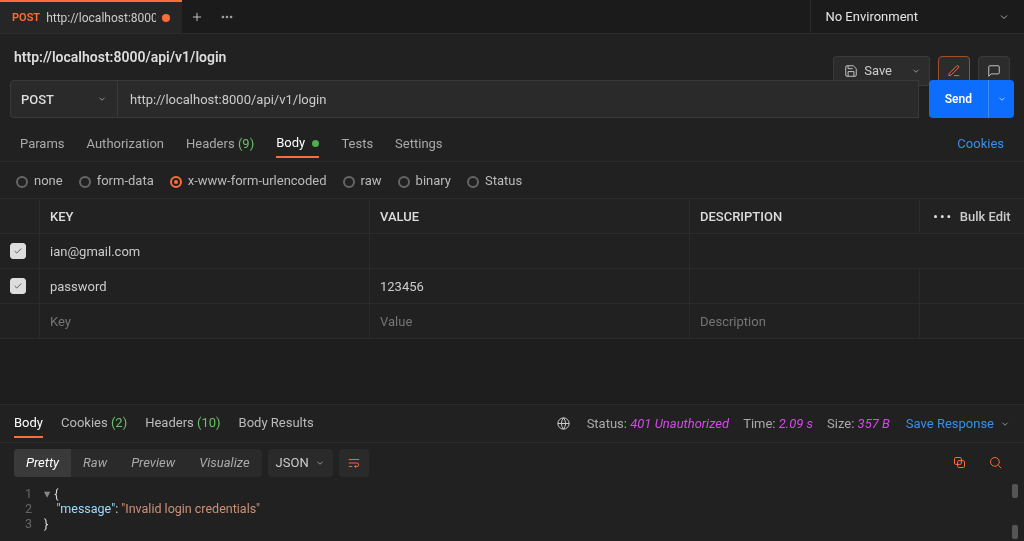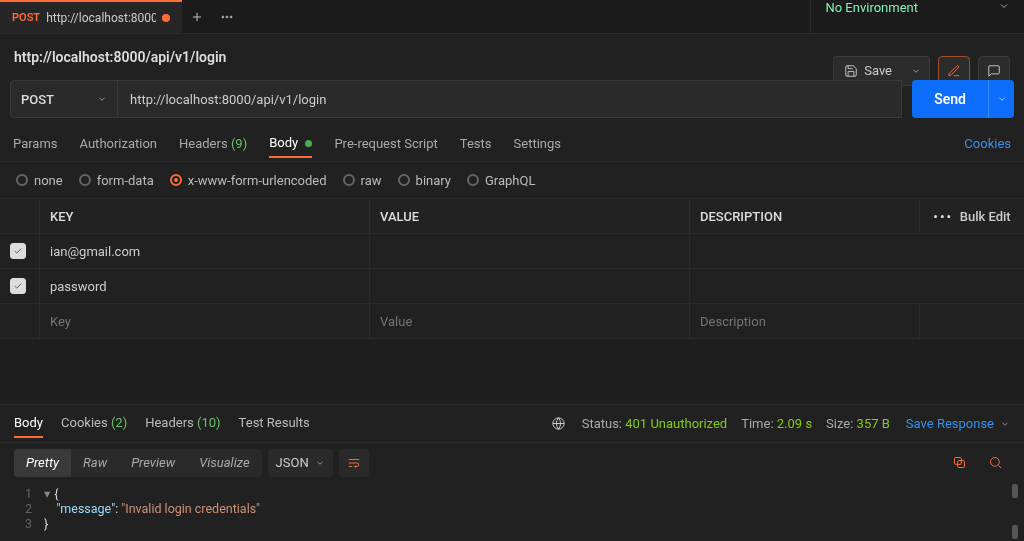--- a/index.html
+++ b/index.html
@@ -7,55 +7,55 @@
   .app { display: flex; flex-direction: column; height: 100%; }
 
   
   .tabstrip { display: flex; align-items: center; height: 34px; background: #1b1b1b; border-bottom: 1px solid #2b2b2b; }
   .req-tab { display: flex; align-items: center; gap: 6px; height: 100%; padding: 0 12px; background: #262626; border-top: 2px solid #ff6c37; min-width: 150px; }
   .req-tab .method { color: #ff6c37; font-weight: 600; font-size: 11px; }
   .req-tab .title { color: #ccc; font-size: 12px; max-width: 110px; overflow: hidden; white-space: nowrap; }
   .dot { width: 8px; height: 8px; border-radius: 4px; background: #ff6c37; display: inline-block; }
   .tabstrip .iconbtn, .tabstrip .plus { width: 30px; height: 100%; display: flex; align-items: center; justify-content: center; color: #888; cursor: pointer; }
   .tabstrip .spacer { flex: 1; }
-  .env { display: flex; align-items: flex-start; gap: 80px; padding: 0 14px; color: #86efac; height: 100%; border-left: 1px solid #2b2b2b; min-width: 190px; justify-content: space-between; }
+  .env { display: flex; align-items: center; gap: 80px; padding: 0 14px; color: #e5e5e5; height: 100%; border-left: 1px solid #2b2b2b; min-width: 190px; justify-content: space-between; }
 
   
   .titlerow { display: flex; align-items: center; height: 46px; padding: 0 14px; gap: 8px; }
   .titlerow .req-title { color: #ddd; font-size: 14px; font-weight: 600; flex: 1; }
   .btn { display: inline-flex; align-items: center; gap: 6px; height: 30px; padding: 0 10px; background: #2c2c2c; border: 1px solid #3a3a3a; border-radius: 4px; color: #ccc; cursor: pointer; margin-top: 27px; }
   .btn.icononly { padding: 0; width: 32px; justify-content: center; }
   .btn.orangeglow { border: 1px solid #a04d2a; }
   .btn.orangeglow svg { stroke: #ff6c37; }
   .btn.dropdown-caret { width: 28px; justify-content:center; padding:0; border-left:none; border-top-left-radius:0; border-bottom-left-radius:0; }
   .btngroup { display:flex; }
   .btngroup .btn:first-child{ border-top-right-radius:0; border-bottom-right-radius:0; border-right:none;}
   svg { stroke: #ccc; stroke-width: 1.6; fill: none; }
 
   
   .urlbar { display: flex; align-items: stretch; height: 38px; margin: 0 10px 8px 10px; gap: 0; }
   .methodsel { display: flex; align-items: center; justify-content: space-between; width: 108px; background: #2a2a2a; border: 1px solid #3a3a3a; border-radius: 4px 0 0 4px; padding: 0 10px; color: #ddd; font-weight: 500; }
   .urlinput { flex: 1; background: #2a2a2a; border: 1px solid #3a3a3a; border-left: none; color: #ccc; padding: 0 12px; font-size: 13px; }
   .sendgroup { display: flex; margin-left: 10px; }
-  .sendbtn { background: #0d6efd; color: #fff; border: none; height: 100%; padding: 0 22px; font-weight: 600; border-radius: 4px 0 0 4px; cursor: pointer; font-size: 14px; }
+  .sendbtn { background: #0d6efd; color: #fff; border: none; height: 100%; padding: 0 16px; font-weight: 600; border-radius: 4px 0 0 4px; cursor: pointer; font-size: 12px; }
   .sendcaret { background: #0d6efd; border: none; border-left: 1px solid rgba(255,255,255,0.2); width: 26px; display:flex; align-items:center; justify-content:center; border-radius: 0 4px 4px 0; cursor:pointer; }
   .sendcaret svg{ stroke:#fff; }
 
   
-  .reqtabs { display: flex; align-items: center; height: 36px; padding: 0 13px; gap: 22px; color: #aaa; border-bottom: 1px solid #2b2b2b; }
+  .reqtabs { display: flex; align-items: center; height: 36px; padding: 0 20px; gap: 22px; color: #aaa; border-bottom: 1px solid #2b2b2b; }
   .reqtabs .tab { cursor: pointer; padding: 6px 0; }
   .reqtabs .tab.active { color: #fff; border-bottom: 2px solid #ff6c37; }
   .countg { color: #6bbf6b; }
   .greendot { width:7px; height:7px; border-radius:4px; background:#4caf50; display:inline-block; margin-left:4px; vertical-align:middle;}
   .reqtabs .spacer { flex: 1; }
   .cookieslink { color: #3b8eea; cursor: pointer; }
 
   
   .bodytypes { display: flex; align-items: center; height: 36px; padding: 0 16px; gap: 16px; color: #bbb; }
-  .radio { display: flex; align-items: center; gap: 6px; cursor: pointer; }
+  .radio { display: flex; align-items: flex-end; gap: 6px; cursor: pointer; }
   .r-circle { width: 12px; height: 12px; border: 2px solid #666; border-radius: 50%; display:inline-block; position:relative; }
   .r-circle.sel { border-color: #ff6c37; }
   .r-circle.sel::after { content:""; position:absolute; inset:2px; background:#ff6c37; border-radius:50%; }
 
   
   .ptable { border-top: 1px solid #2b2b2b; }
   .prow { display:grid; grid-template-columns: 40px 330px 320px 230px auto; border-bottom: 1px solid #2b2b2b; align-items:center; }
   .prow > div { padding: 8px 10px; border-right: 1px solid #2b2b2b; height: 34px; display:flex; align-items:center; }
   .prow > div:last-child { border-right:none; }
   .prow.header { color:#ddd; font-weight:500; background:#222; }
@@ -69,21 +69,21 @@
 
   .gap-fill { flex:1; background:#1e1e1e; }
 
   
   .respbar { display:flex; align-items:center; height:38px; border-top:1px solid #2b2b2b; padding: 0 14px; gap:16px; }
   .resptabs { display:flex; gap:18px; }
   .resptabs .tab{ cursor:pointer; padding:6px 0; }
   .resptabs .tab.active{ color:#fff; border-bottom:2px solid #ff6c37; }
   .respbar .spacer{flex:1;}
   .status-meta { display:flex; gap:14px; color:#aaa; align-items:center;}
-  .status-meta .val{ color:#84cc16; }
+  .status-meta .val{ color:#d946ef;font-style:italic; }
   .saveresp { color:#3b8eea; cursor:pointer; display:flex; align-items:center; gap:6px;}
 
   
   .resptoolbar { display:flex; align-items:center; height:40px; padding:0 14px; gap:6px; border-top:1px solid #2b2b2b;}
   .seg { display:flex; background:#2a2a2a; border-radius:4px; overflow:hidden; height:28px; }
   .seg .segbtn{ padding:0 12px; display:flex; align-items:center; color:#aaa; cursor:pointer;font-style:italic; }
   .seg .segbtn.active{ background:#3a3a3a; color:#fff; }
   .jsonsel{ background:#2a2a2a; border:none; color:#ccc; height:28px; padding:0 8px; border-radius:4px; display:flex; align-items:center; gap:6px; cursor:pointer; }
   .wrapbtn{ background:#2a2a2a; width:30px; height:28px; border-radius:4px; display:flex; align-items:center; justify-content:center; cursor:pointer;}
   .wrapbtn svg{stroke:#ff6c37;}
@@ -185,21 +185,20 @@
     <div class="tab">Params</div>
     <div class="tab">Authorization</div>
     <div class="tab">
       <span>Headers</span>
       <span class="countg">(9)</span>
     </div>
     <div class="tab active">
       <span>Body</span>
       <span class="greendot"></span>
     </div>
-    <div class="tab">Pre-request Script</div>
     <div class="tab">Tests</div>
     <div class="tab">Settings</div>
     <div class="spacer"></div>
     <div class="cookieslink">Cookies</div>
   </div>
 
   <div class="bodytypes">
     <div class="radio">
         <span class="r-circle"></span>
         <span>none</span>
@@ -215,21 +214,21 @@
     <div class="radio">
         <span class="r-circle"></span>
         <span>raw</span>
       </div>
     <div class="radio">
         <span class="r-circle"></span>
         <span>binary</span>
       </div>
     <div class="radio">
         <span class="r-circle"></span>
-        <span>GraphQL</span>
+        <span>Status</span>
       </div>
   </div>
 
   <div class="ptable">
     <div class="prow header">
       <div></div>
       <div>KEY</div>
       <div>VALUE</div>
       <div>DESCRIPTION</div>
       <div class="actions">
@@ -258,20 +257,23 @@
           <span class="chk checked">
             <svg width="10" height="10" viewBox="0 0 24 24">
               <path d="M20 6L9 17l-5-5"></path>
             </svg>
           </span>
         </div>
       <div>
           <input class="cell" value="password" style="">
         </div>
       <div>
+          <input class="cell" value="123456" style="">
+        </div>
+      <div>
           <input class="cell" value="" style="">
         </div>
       <div></div>
     </div>
     <div class="prow placeholder">
       <div></div>
       <div>
           <input class="cell" placeholder="Key" style="">
         </div>
       <div>
@@ -284,21 +286,21 @@
     </div>
   </div>
 
   <div class="gap-fill"></div>
 
   <div class="respbar">
     <div class="resptabs">
       <div class="tab active">Body</div>
       <div class="tab"><span>Cookies</span> <span class="countg">(2)</span></div>
       <div class="tab"><span>Headers</span> <span class="countg">(10)</span></div>
-      <div class="tab">Test Results</div>
+      <div class="tab">Body Results</div>
     </div>
     <div class="spacer"></div>
     <svg width="15" height="15" viewBox="0 0 24 24">
         <circle cx="12" cy="12" r="9"></circle>
         <path d="M3 12h18M12 3a14 14 0 0 1 0 18M12 3a14 14 0 0 0 0 18"></path>
       </svg>
     <div class="status-meta">
       <span><span>Status:</span> <span class="val">401 Unauthorized</span></span>
       <span><span>Time:</span> <span class="val">2.09 s</span></span>
       <span><span>Size:</span> <span class="val">357 B</span></span>

